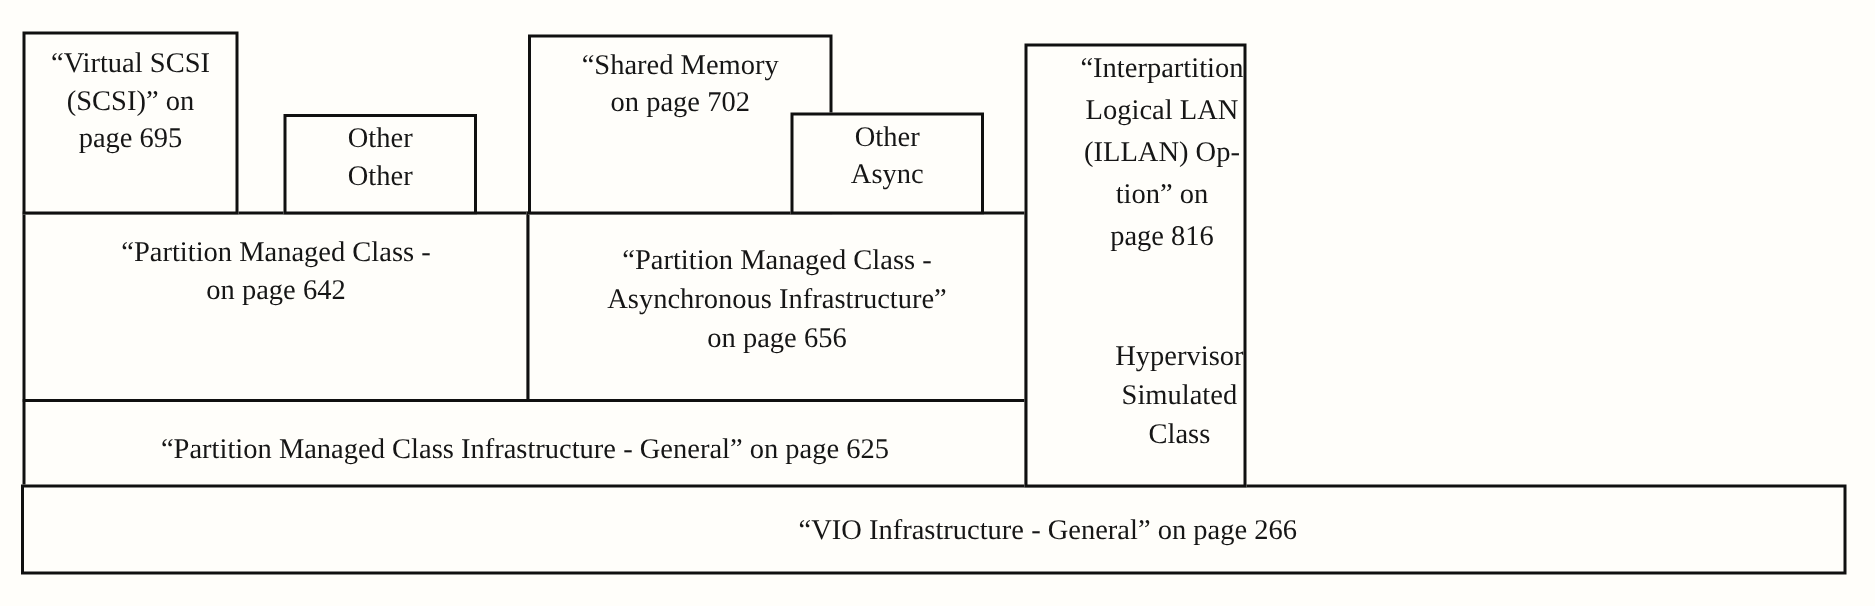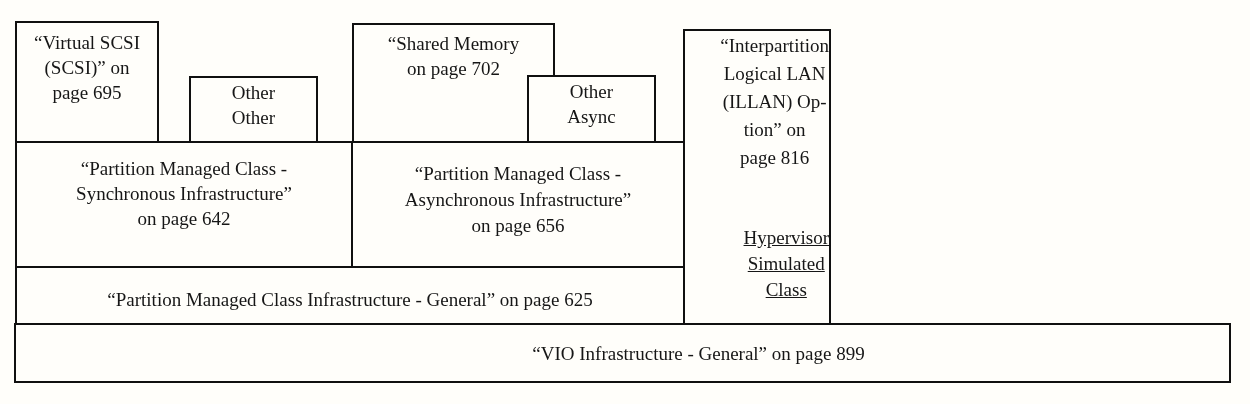--- a/index.html
+++ b/index.html
@@ -22,49 +22,48 @@
     line-height: 25px;
     white-space: nowrap;
   }
   .vscsi       { left: 15px;  top: 21px;  width: 144px;  height: 122px; padding-top: 7px; }
   .other-sync  { left: 189px; top: 76px;  width: 129px;  height: 67px;  padding-top: 2px; }
   .smc         { left: 352px; top: 23px;  width: 203px;  height: 120px; padding-top: 6px; }
   .other-async { left: 527px; top: 75px;  width: 129px;  height: 68px;  padding-top: 2px; }
   .illan       { left: 683px; top: 29px;  width: 148px;  height: 296px;
                  display: flex; flex-direction: column; justify-content: space-between;
                  padding: 1px 0 20px 0; line-height: 28px; align-items: flex-end; }
-  .illan .hyp-block { line-height: 26px; text-decoration: underline; }
+  .illan .hyp-block { line-height: 26px; }
   .sync-infra  { left: 15px;  top: 141px; width: 338px;  height: 127px; padding-top: 13px; }
   .async-infra { left: 351px; top: 141px; width: 334px;  height: 127px; padding-top: 18px; line-height: 26px; }
   .general     { left: 15px;  top: 266px; width: 670px;  height: 67px;
                  display: flex; align-items: center; justify-content: center; }
   .vio         { left: 14px;  top: 323px; width: 1217px; height: 60px;
                  display: flex; align-items: center; justify-content: center; padding-left: 152px; }
 </style>
 </head>
 <body>
 
 <div class="canvas">
 
   <div class="box sync-infra">
     <div>“Partition Managed Class -</div>
-    <div>Synchronous Infrastructure”</div>
     <div>on page 642</div>
   </div>
   <div class="box async-infra">
     <div>“Partition Managed Class -</div>
     <div>Asynchronous Infrastructure”</div>
     <div>on page 656</div>
   </div>
 
   <div class="box general">
     <div>“Partition Managed Class Infrastructure - General” on page 625</div>
   </div>
   <div class="box vio">
-    <div>“VIO Infrastructure - General” on page 899</div>
+    <div>“VIO Infrastructure - General” on page 266</div>
   </div>
 
   <div class="box vscsi">
     <div>“Virtual SCSI</div>
     <div>(SCSI)” on</div>
     <div>page 695</div>
   </div>
   <div class="box other-sync">
     <div>Other</div>
     <div>Other</div>

